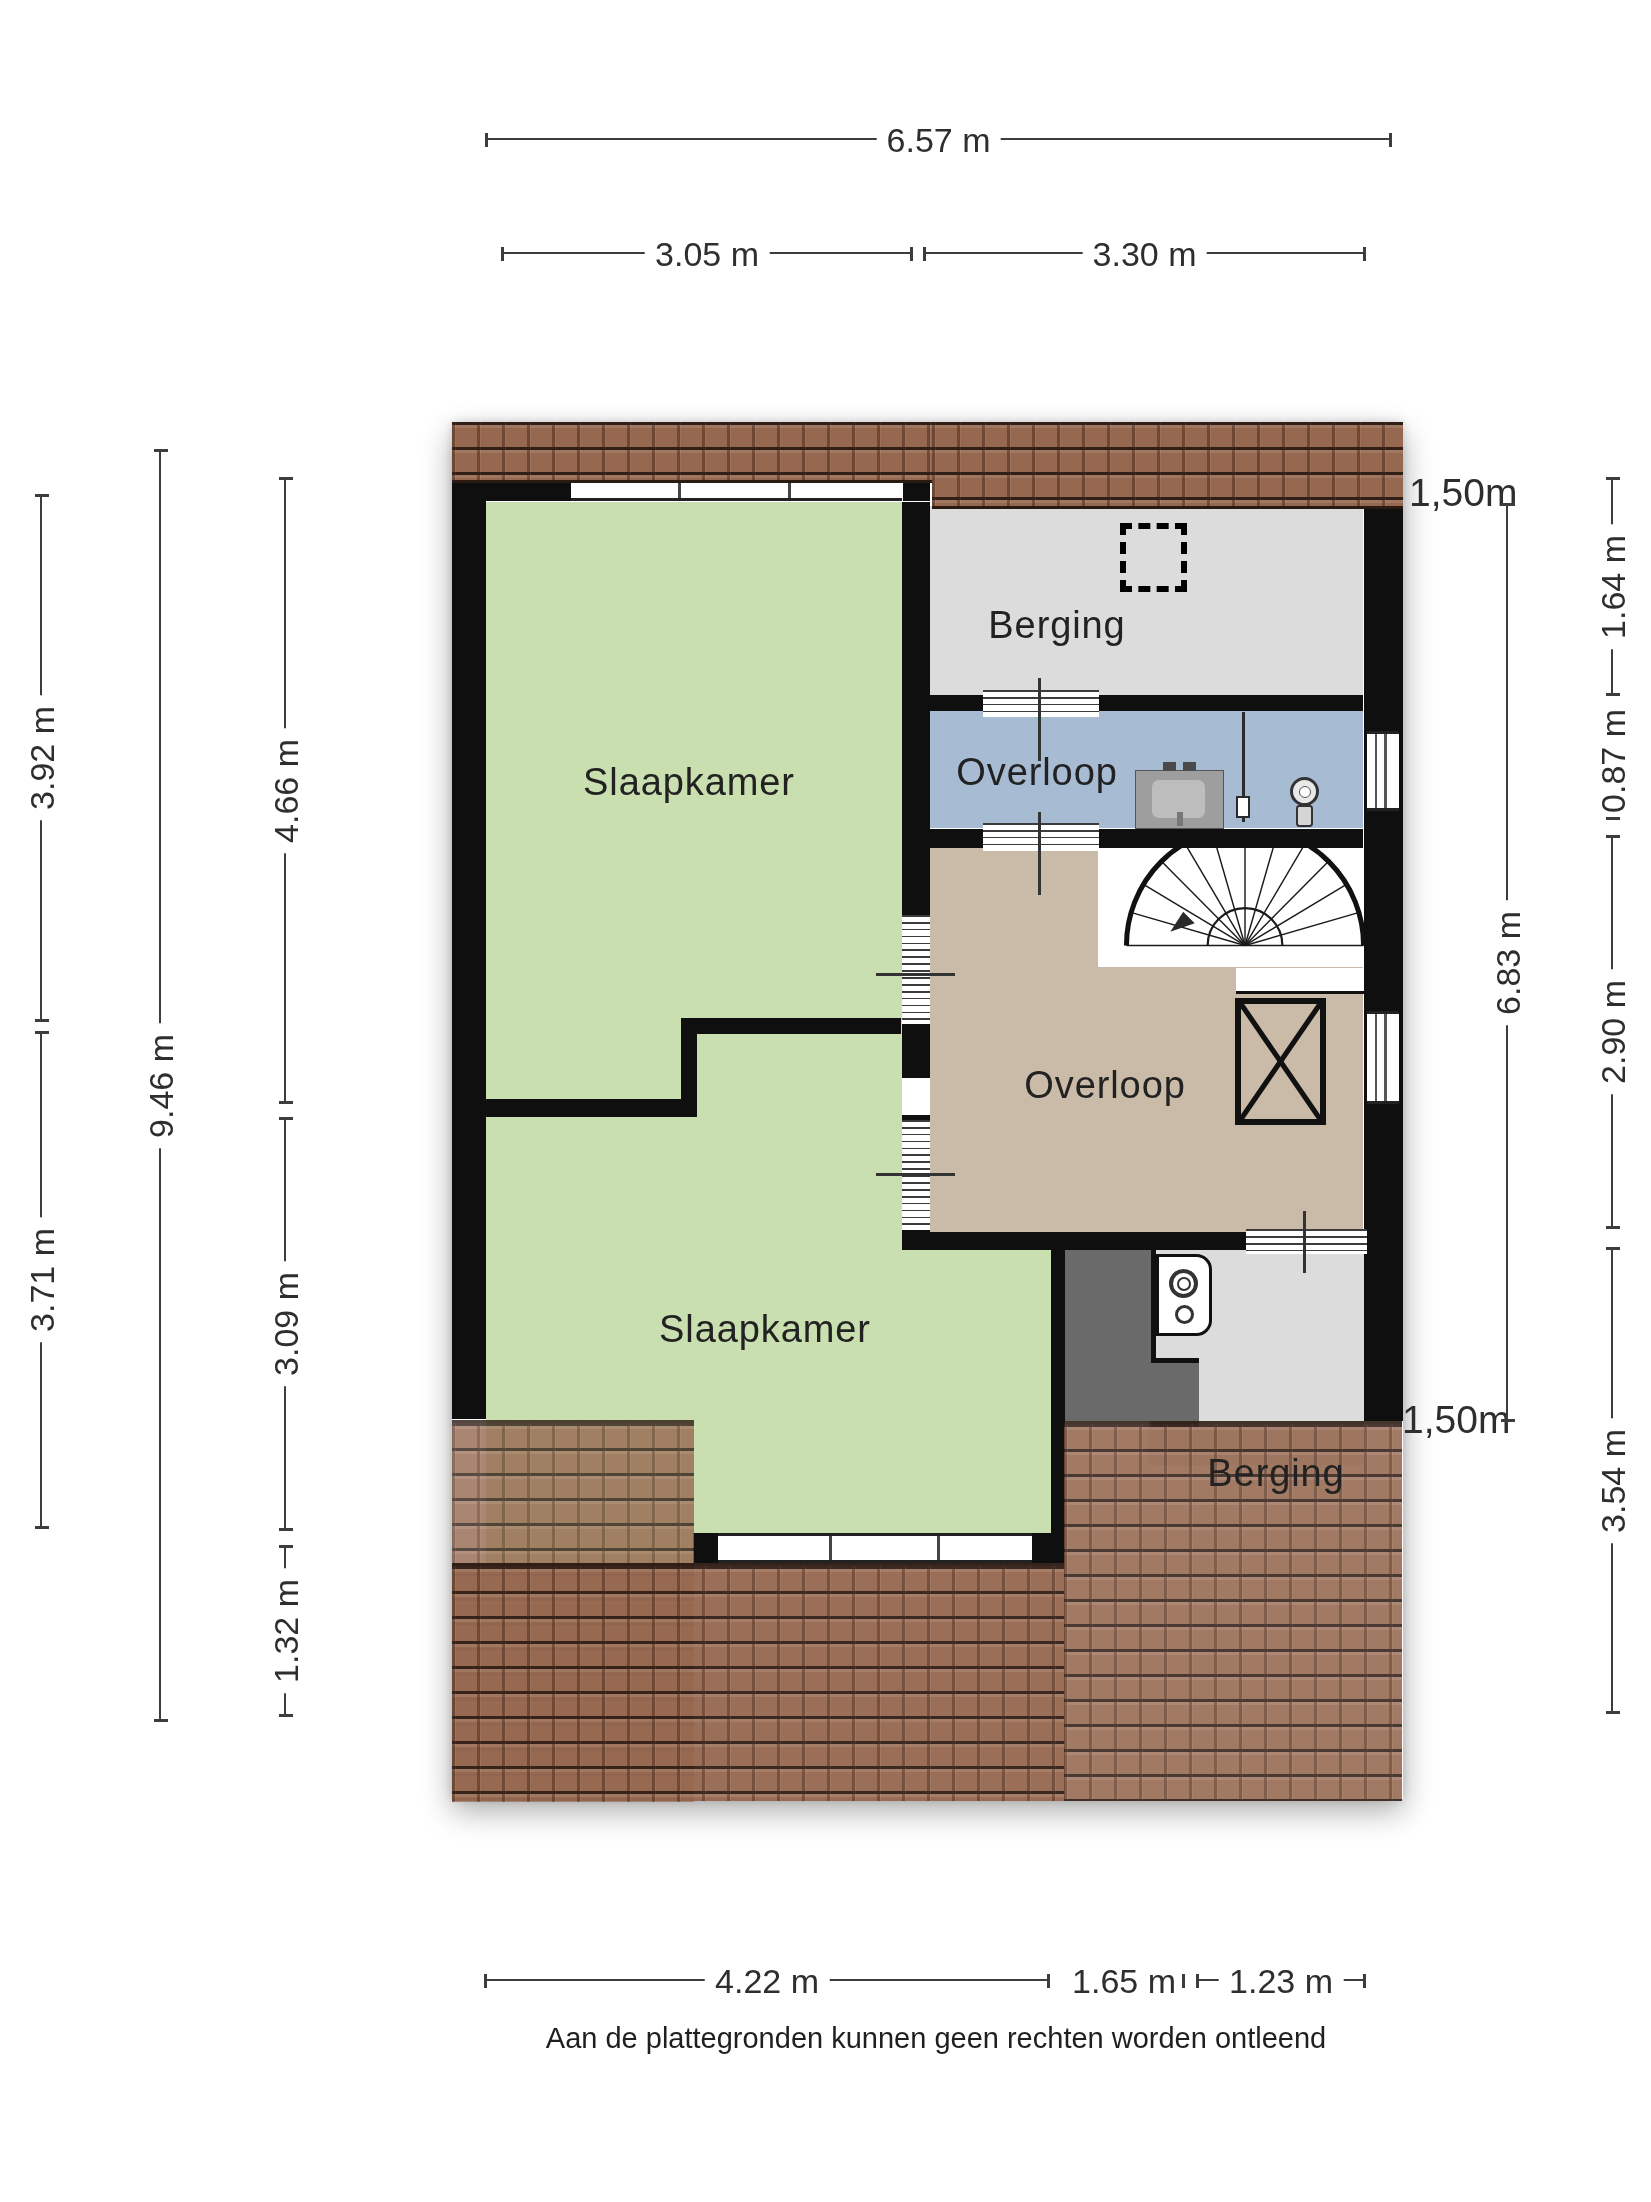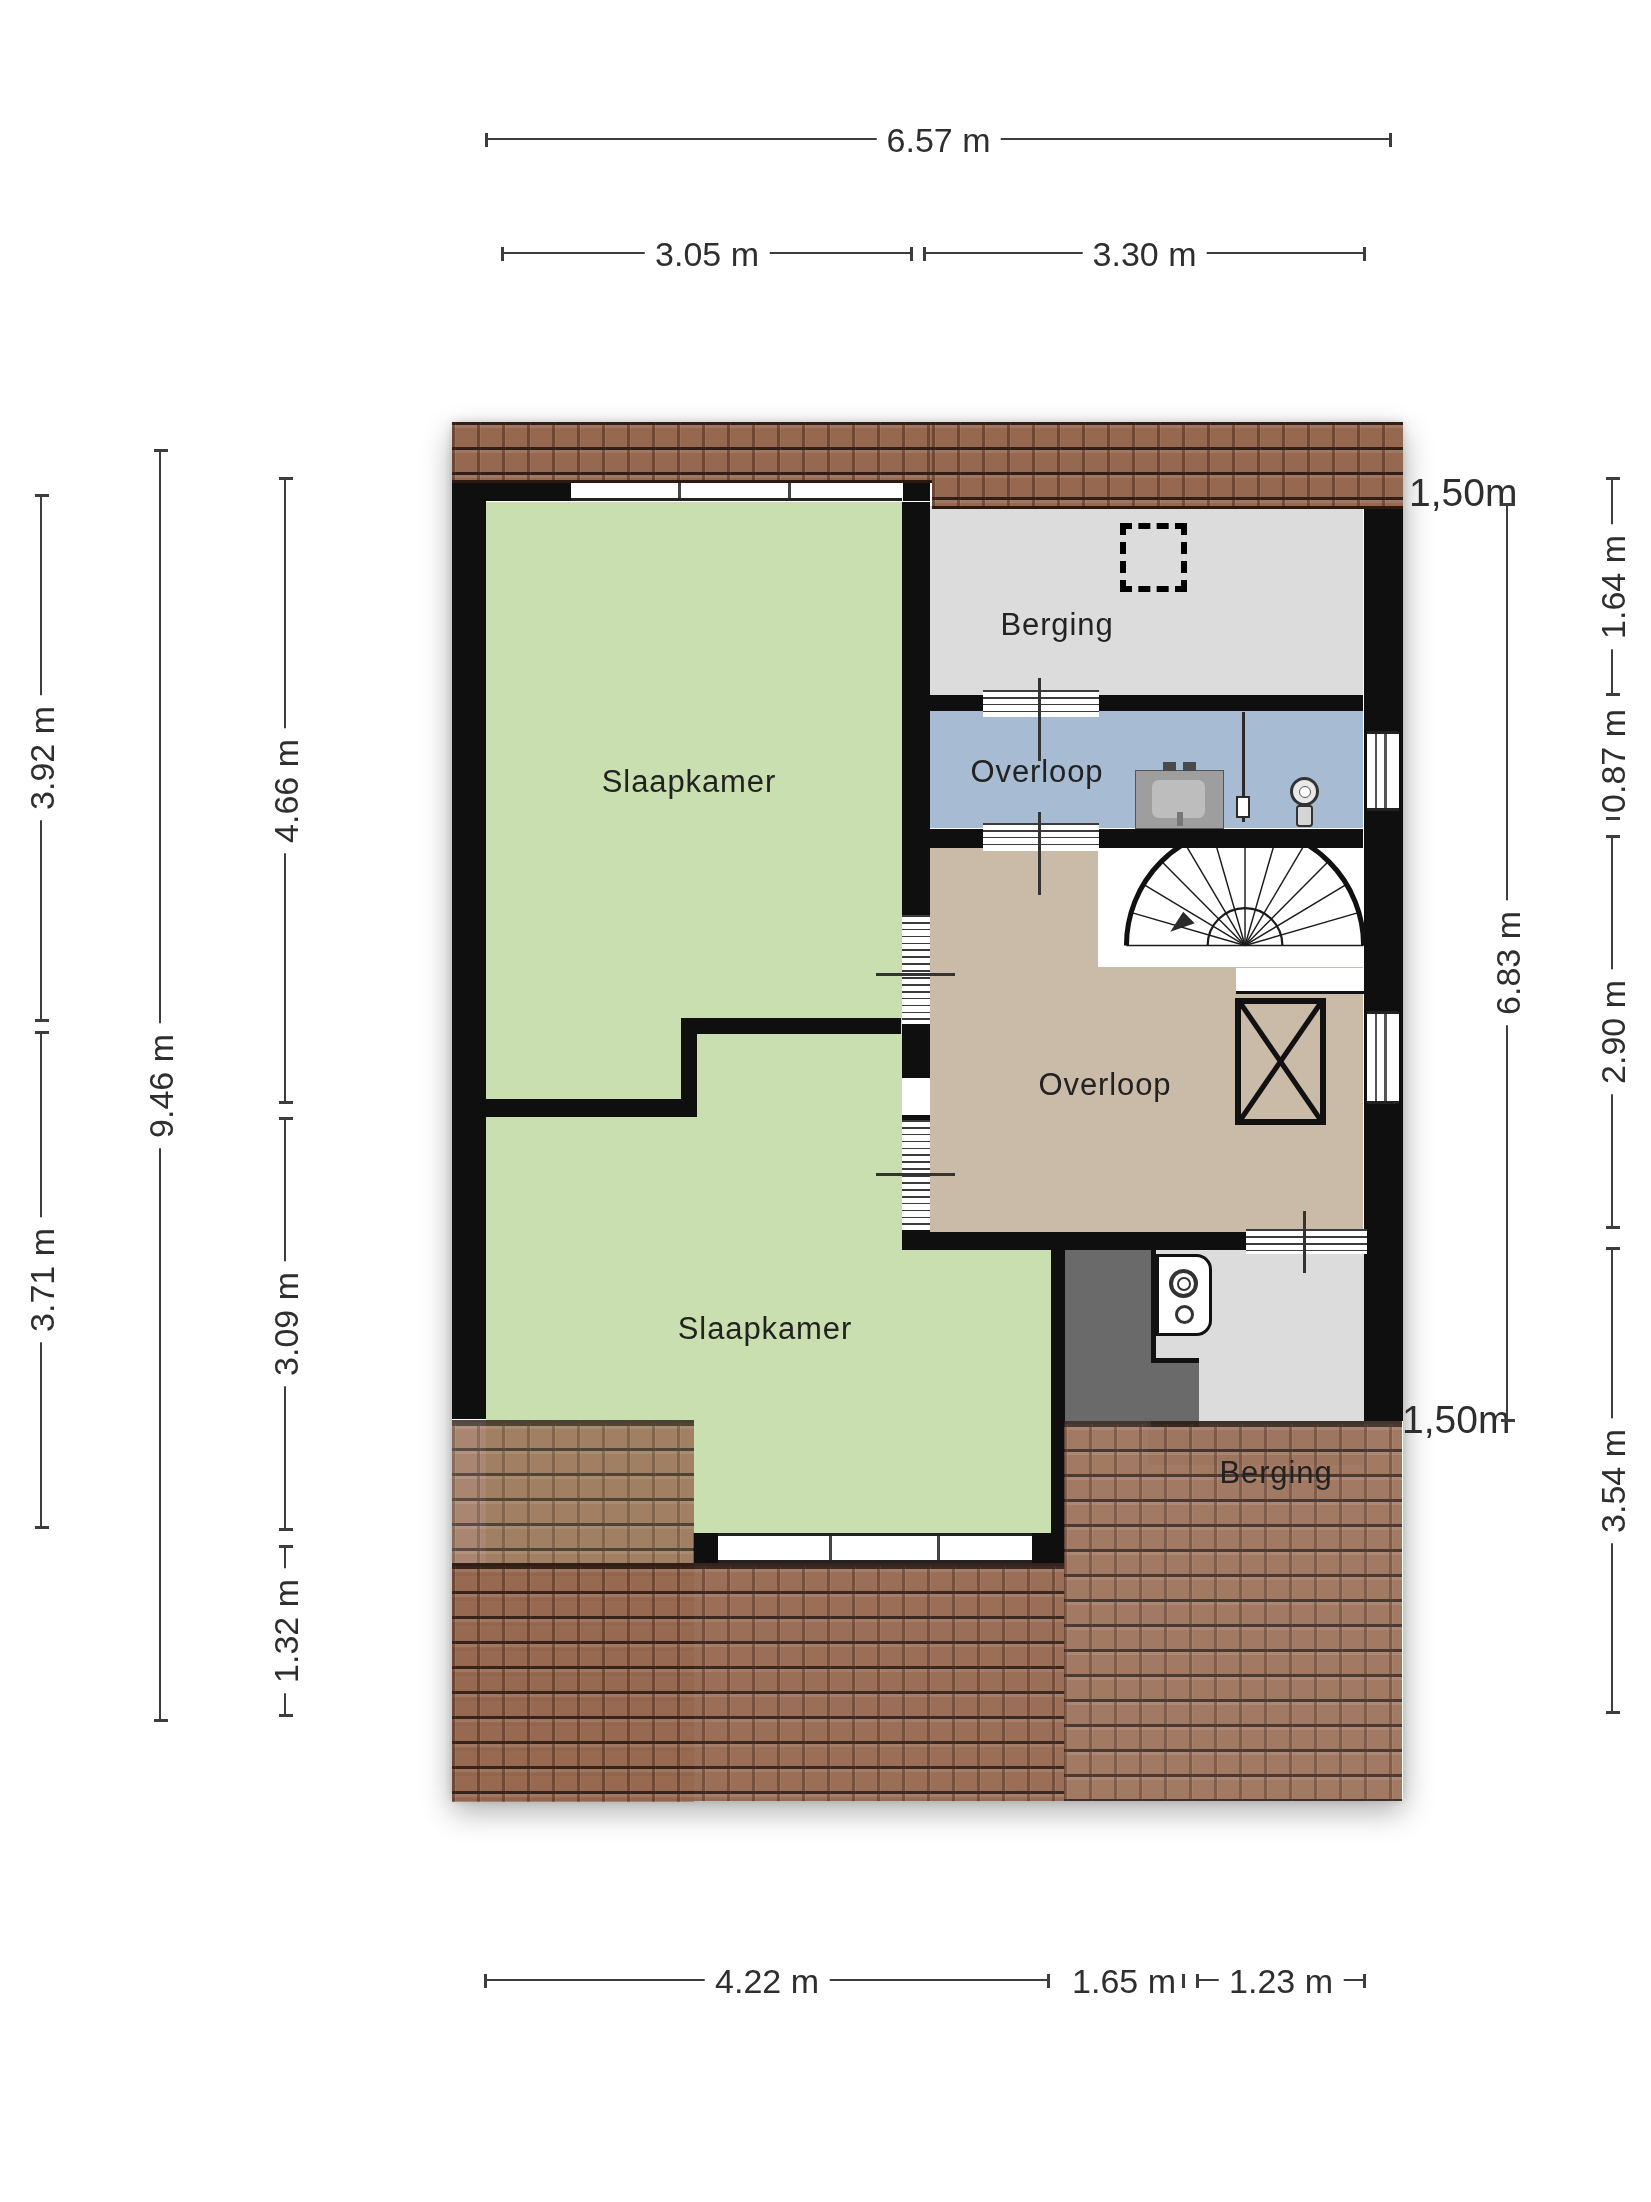--- a/index.html
+++ b/index.html
@@ -5,21 +5,21 @@
   html,body{margin:0;padding:0;background:#ffffff;}
   .canvas{position:relative;width:1652px;height:2203px;background:#fff;
           font-family:"Liberation Sans", sans-serif;color:#1a1a1a;overflow:hidden;}
   .abs{position:absolute;}
 
   
   .plan-shadow{left:452px;top:422px;width:951px;height:1377px;
                box-shadow:0 12px 29px rgba(0,0,0,.33), 0 0 8.6px rgba(0,0,0,.15);}
   .wall{background:#0f0f0f;}
   .room{position:absolute;}
-  .room-label{position:absolute;transform:translate(-50%,-50%);font-size:31px;color:#222;
+  .room-label{position:absolute;transform:translate(-50%,-50%);font-size:38px;color:#222;
               letter-spacing:0.9px;white-space:nowrap;}
 
   
   .roof{background-color:#96684f;
     background-image:
       repeating-linear-gradient(to right, rgba(62,32,20,.45) 0 2.6px, rgba(255,255,255,.06) 2.6px 4.3px, transparent 4.3px 25px),
       repeating-linear-gradient(to bottom, rgba(24,12,8,.8) 0 3.4px, rgba(255,255,255,.10) 3.4px 6px, transparent 6px 25px);}
   .roof-edge-b{border-bottom:3.4px solid #2b1a12;}
   .roof-edge-t{border-top:3.4px solid #2b1a12;}
 
@@ -228,15 +228,16 @@
   <div class="dim-h" style="left:485px;top:1979px;width:564px;">
     <span class="dim-label">4.22 m</span>
     </div>
   <div class="dim-h" style="left:1064px;top:1979px;width:120px;">
     <span class="dim-label">1.65 m</span>
     </div>
   <div class="dim-h" style="left:1197px;top:1979px;width:168px;">
     <span class="dim-label">1.23 m</span>
     </div>
 
+  <div class="footer" style="top:2022px;">Aan de plattegronden kunnen geen rechten worden ontleend</div>
 
 </div>
 
 
 </body></html>

